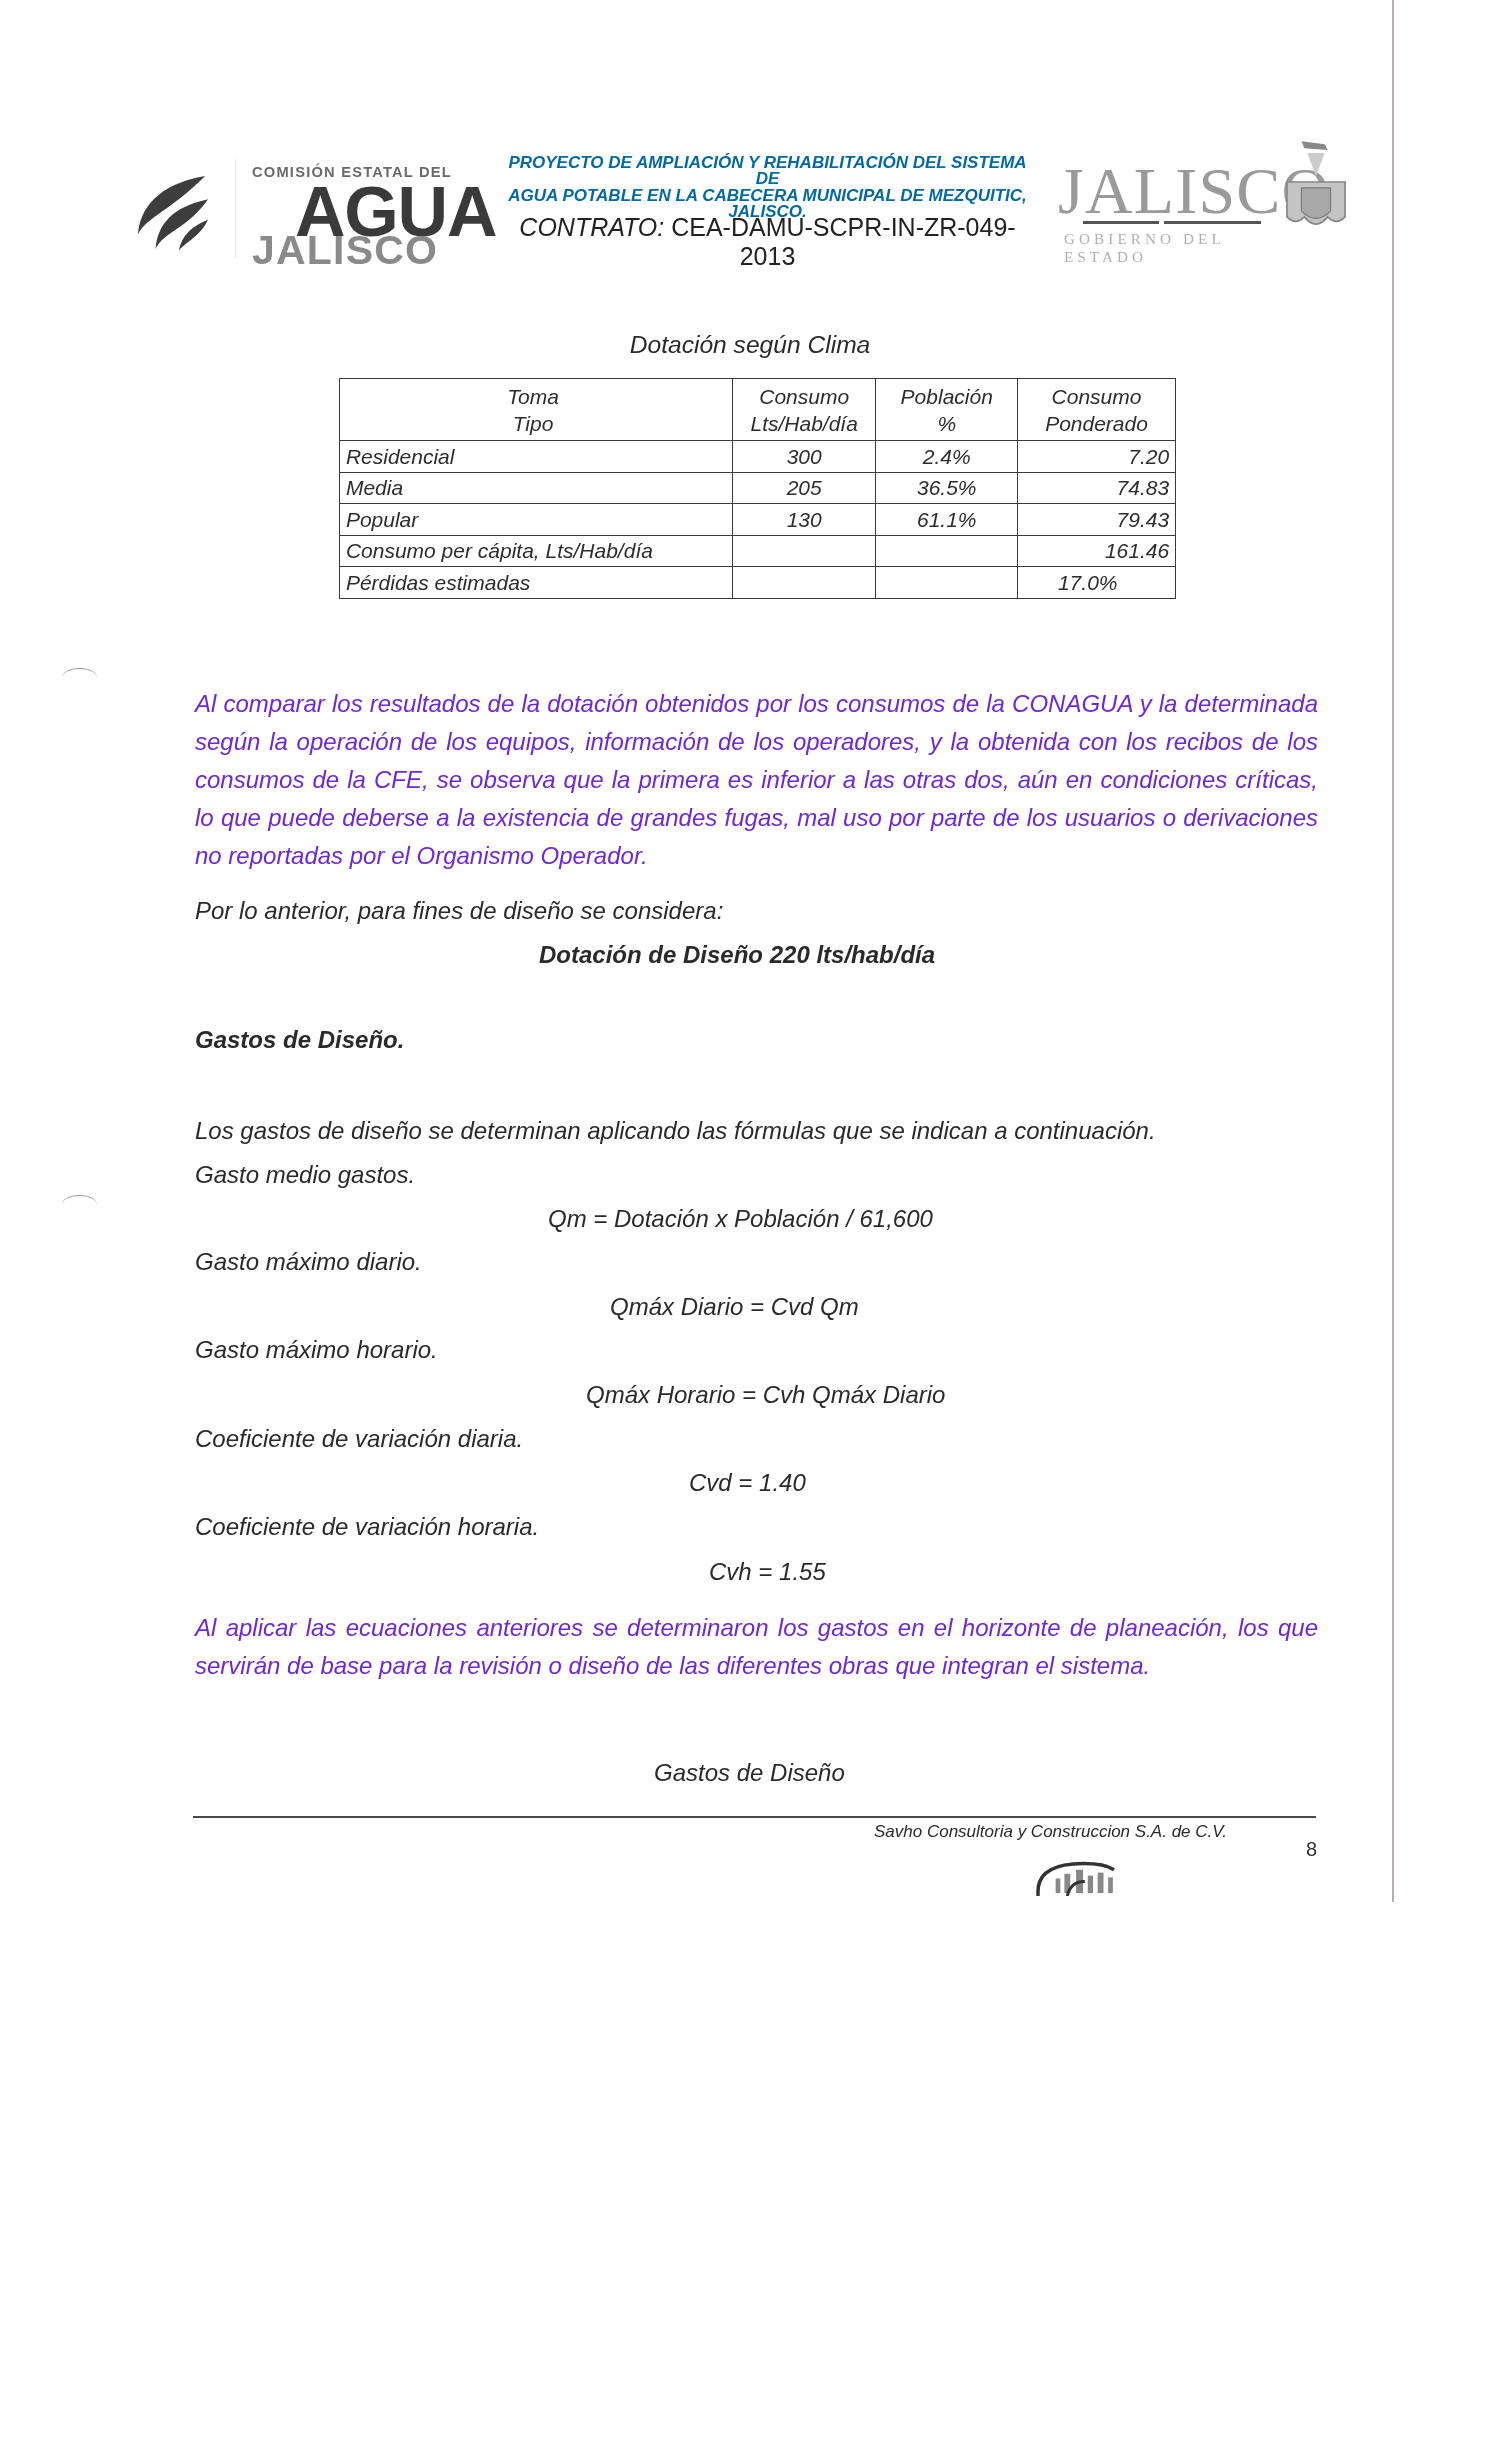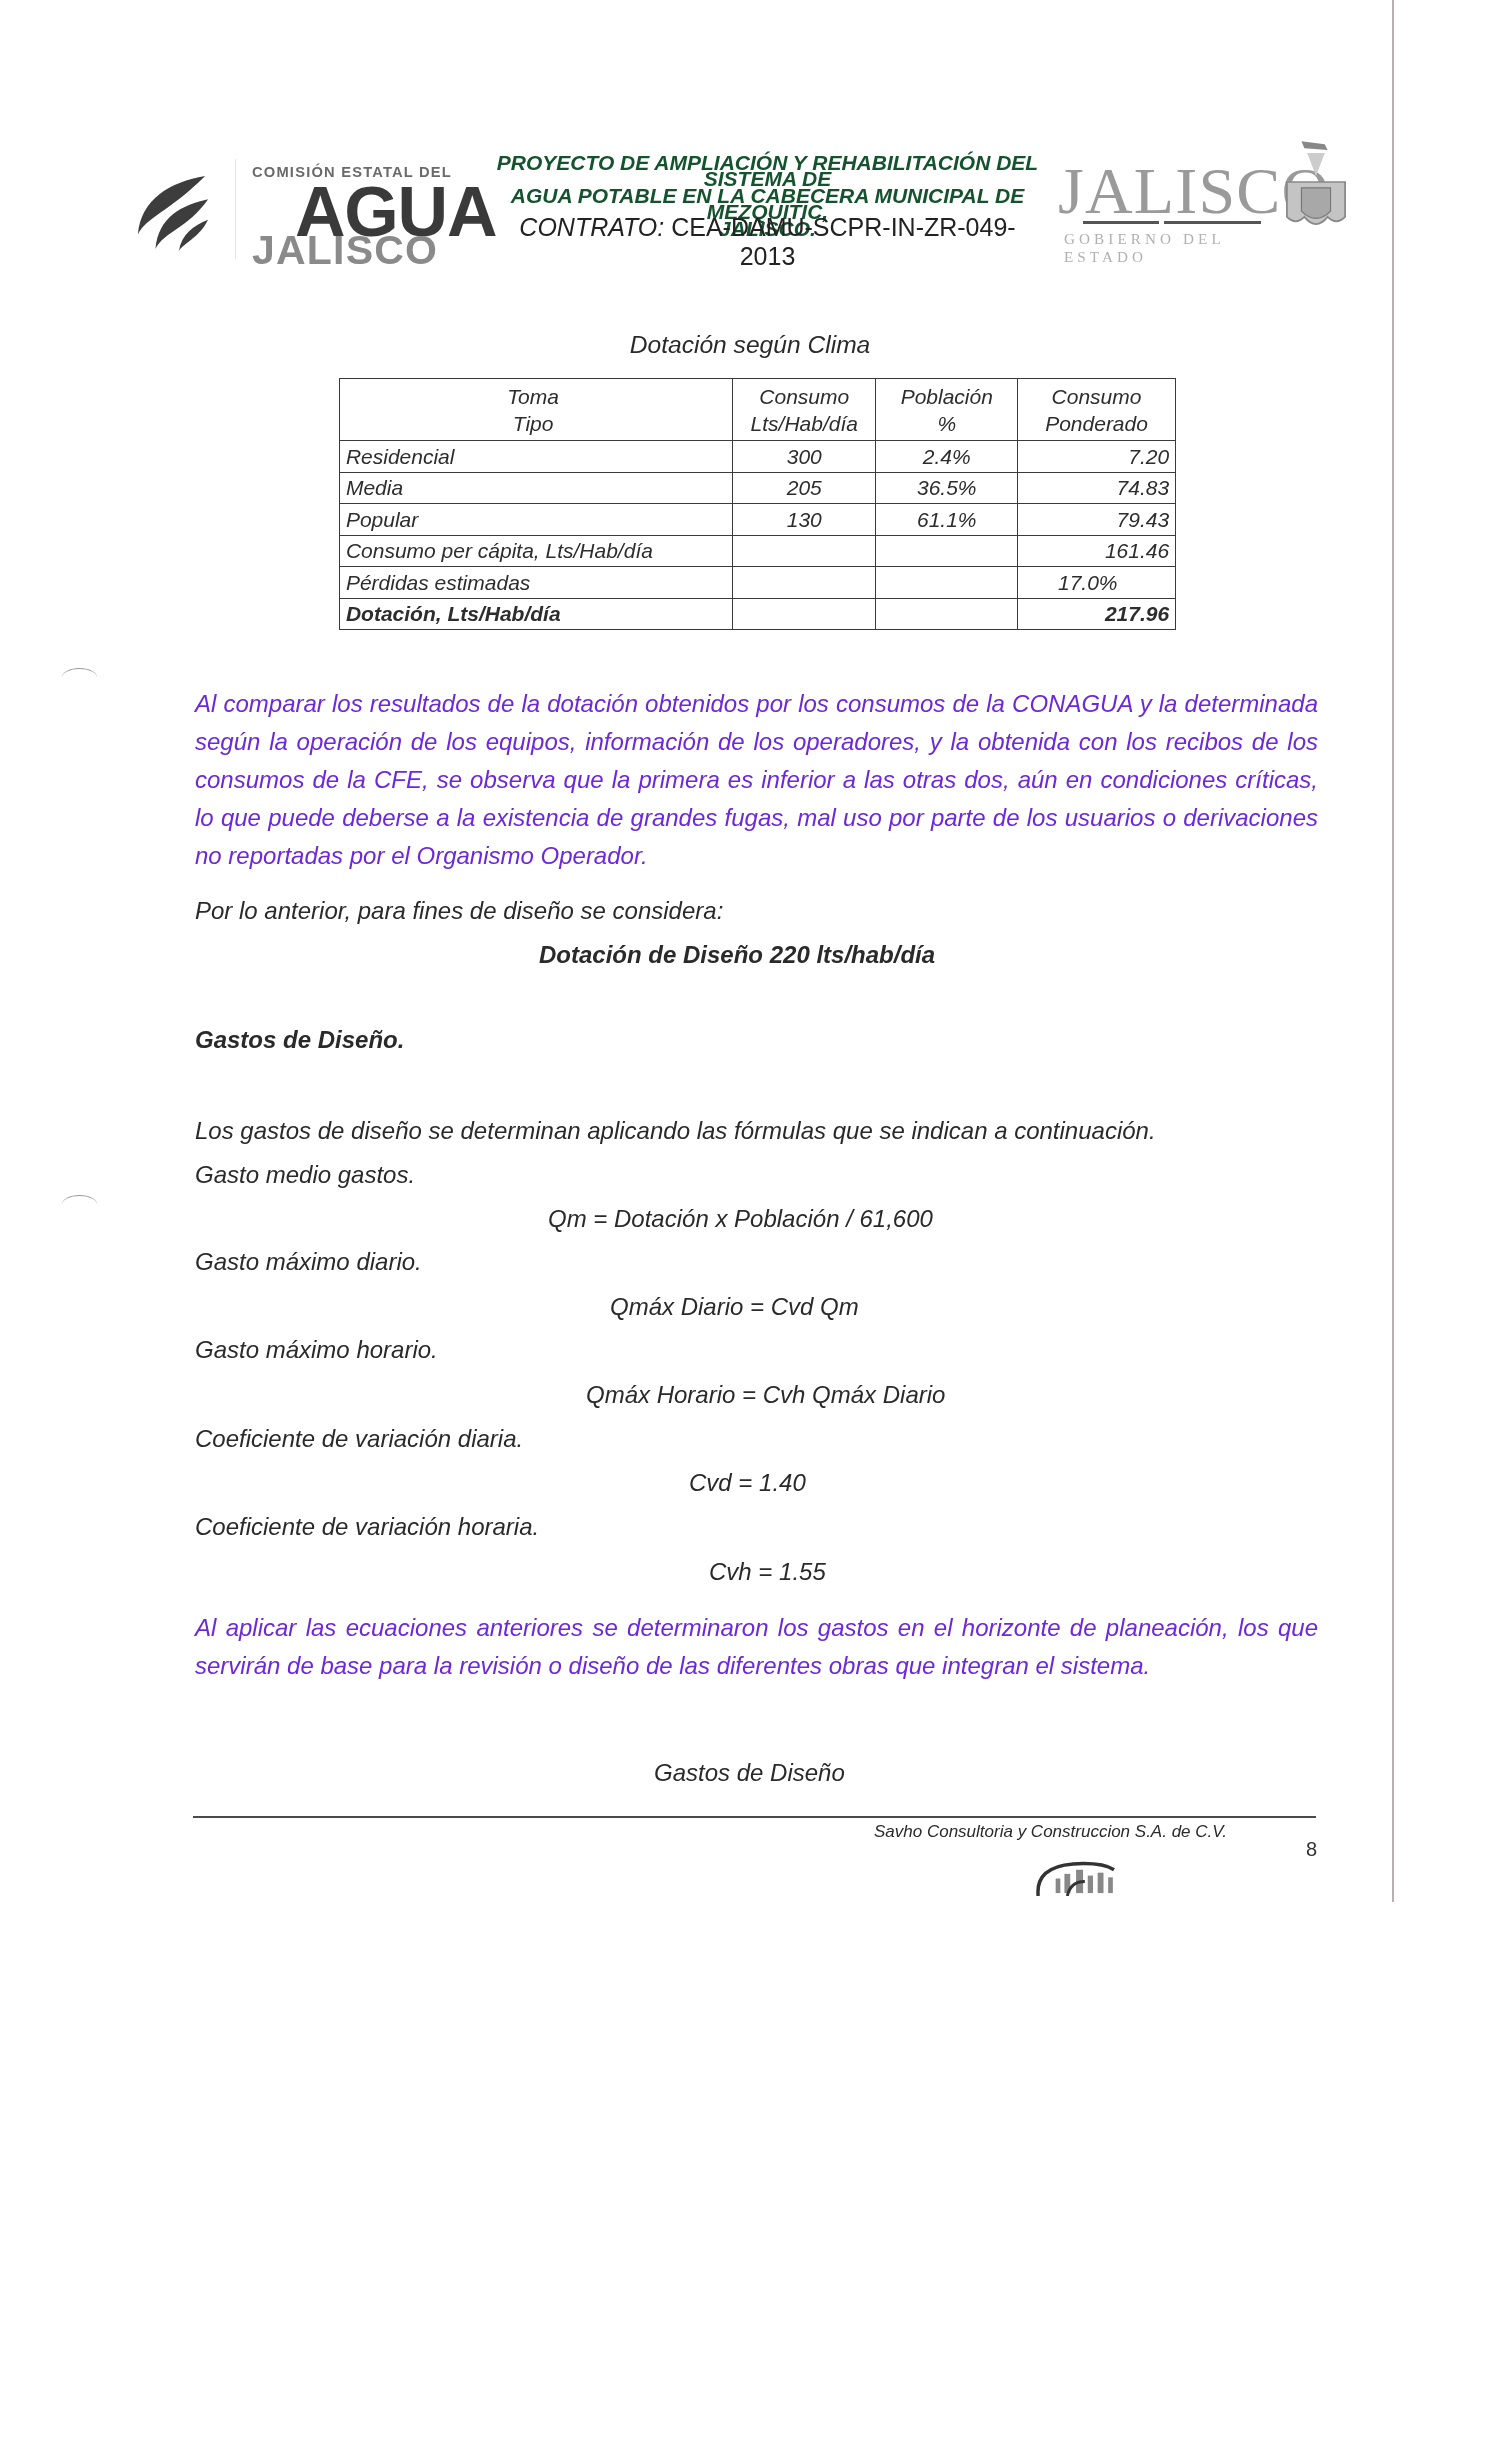--- a/index.html
+++ b/index.html
@@ -11,21 +11,21 @@
   .b { font-weight: bold; }
 
   
   #logo-cea { left: 135px; top: 135px; width: 328px; height: 117px; }
   #logo-cea .flame { position: absolute; left: 0; top: 35px; width: 76px; height: 82px; }
   #logo-cea .sep { position: absolute; left: 100px; top: 23.5px; width: 1.2px; height: 100px; background: #e6e6e6; }
   #logo-cea .small { position: absolute; left: 117px; top: 29px; font-size: 14.7px; letter-spacing: 1.2px; color: #6a6a6a; font-weight: bold; }
   #logo-cea .agua { position: absolute; left: 115px; top: 42px; font-size: 70px; font-weight: bold; color: #3a3a3a; letter-spacing: -1.2px; line-height: 1; margin-left: 45px; }
   #logo-cea .jal { position: absolute; left: 117px; top: 95px; font-size: 41px; font-weight: bold; color: #8a8a8a; letter-spacing: 1.2px; line-height: 1; }
 
-  #header-project { left: 495px; top: 155px; width: 545px; text-align: center; font-style: italic; font-weight: bold; font-size: 21px; line-height: 16.4px; color: #14532d; }
+  #header-project { left: 495px; top: 155px; width: 545px; text-align: center; font-style: italic; font-weight: bold; font-size: 17px; line-height: 16.4px; color: #0369a1; }
   #header-contract { left: 495px; top: 213px; width: 545px; text-align: center; font-size: 25px; color: #222; }
   #header-contract .lbl { font-style: italic; }
 
   #logo-jalisco { left: 1058px; top: 158px; width: 246px; height: 94px; }
   #logo-jalisco .name { position: absolute; left: 0; top: 0; font-family: "Liberation Serif", serif; font-size: 66px; color: #9a9a9a; letter-spacing: 1.2px; line-height: 1; }
   #logo-jalisco .bar1 { position: absolute; left: 24.6px; top: 63px; width: 76px; height: 2.9px; background: #555; }
   #logo-jalisco .bar2 { position: absolute; left: 106px; top: 63px; width: 97px; height: 2.9px; background: #555; }
   #logo-jalisco .sub { position: absolute; left: 5.9px; top: 72px; font-family: "Liberation Serif", serif; font-size: 15.2px; color: #b0b0b0; letter-spacing: 4.1px; }
   #coat-arms { left: 1284px; top: 129px; width: 64px; height: 106px; }
 
@@ -132,26 +132,20 @@
       <td class="c1"></td>
       <td class="c2"></td>
       <td class="c3">161.46</td>
     </tr>
     <tr>
       <td class="c0">Pérdidas estimadas</td>
       <td class="c1"></td>
       <td class="c2"></td>
       <td class="c3 pct">17.0%</td>
     </tr>
-    <tr class="total">
-      <td class="c0">Dotación, Lts/Hab/día</td>
-      <td class="c1"></td>
-      <td class="c2"></td>
-      <td class="c3">217.96</td>
-    </tr>
   </tbody>
 </table>
 
 <div class="para" style="top:685px;">Al comparar los resultados de la dotación obtenidos por los consumos de la CONAGUA y la determinada según la operación de los equipos, información de los operadores, y la obtenida con los recibos de los consumos de la CFE, se observa que la primera es inferior a las otras dos, aún en condiciones críticas, lo que puede deberse a la existencia de grandes fugas, mal uso por parte de los usuarios o derivaciones no reportadas por el Organismo Operador.</div>
 
 <div class="line" style="left:195px; top:897px;">Por lo anterior, para fines de diseño se considera:</div>
 <div class="line b" style="left:539px; top:941px;">Dotación de Diseño 220 lts/hab/día</div>
 
 <div class="line b" style="left:195px; top:1026px;">Gastos de Diseño.</div>
 

